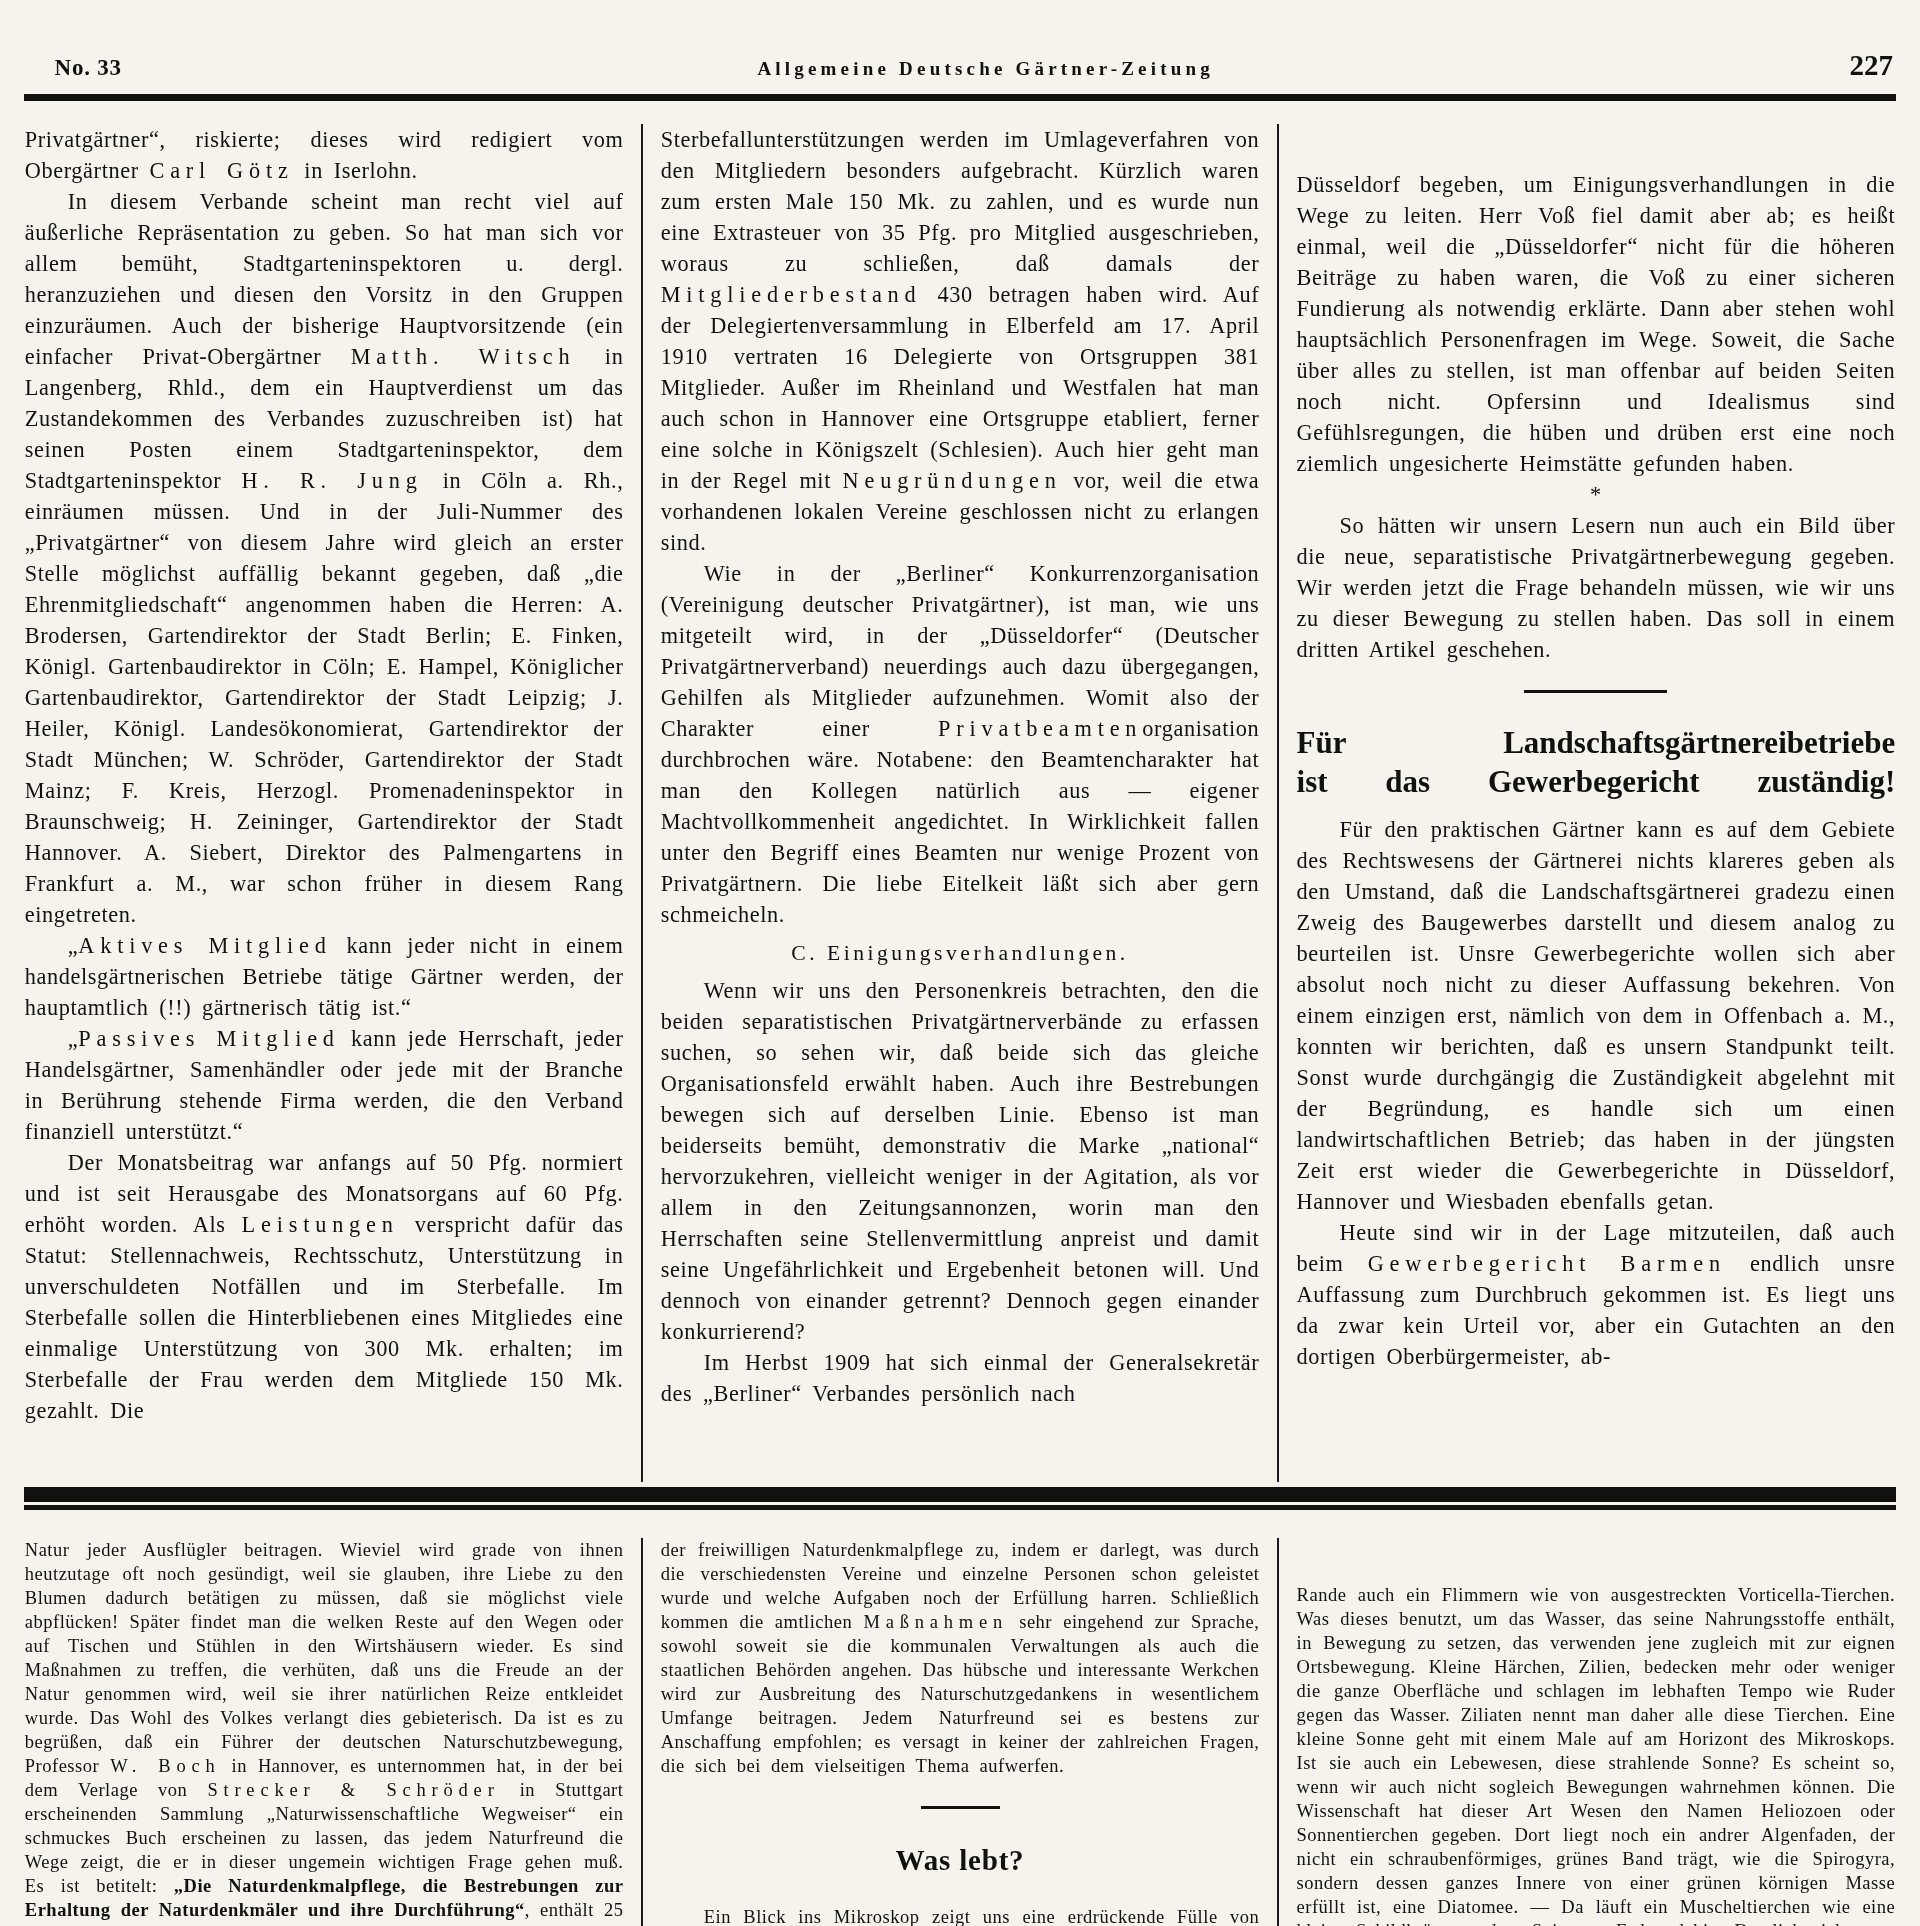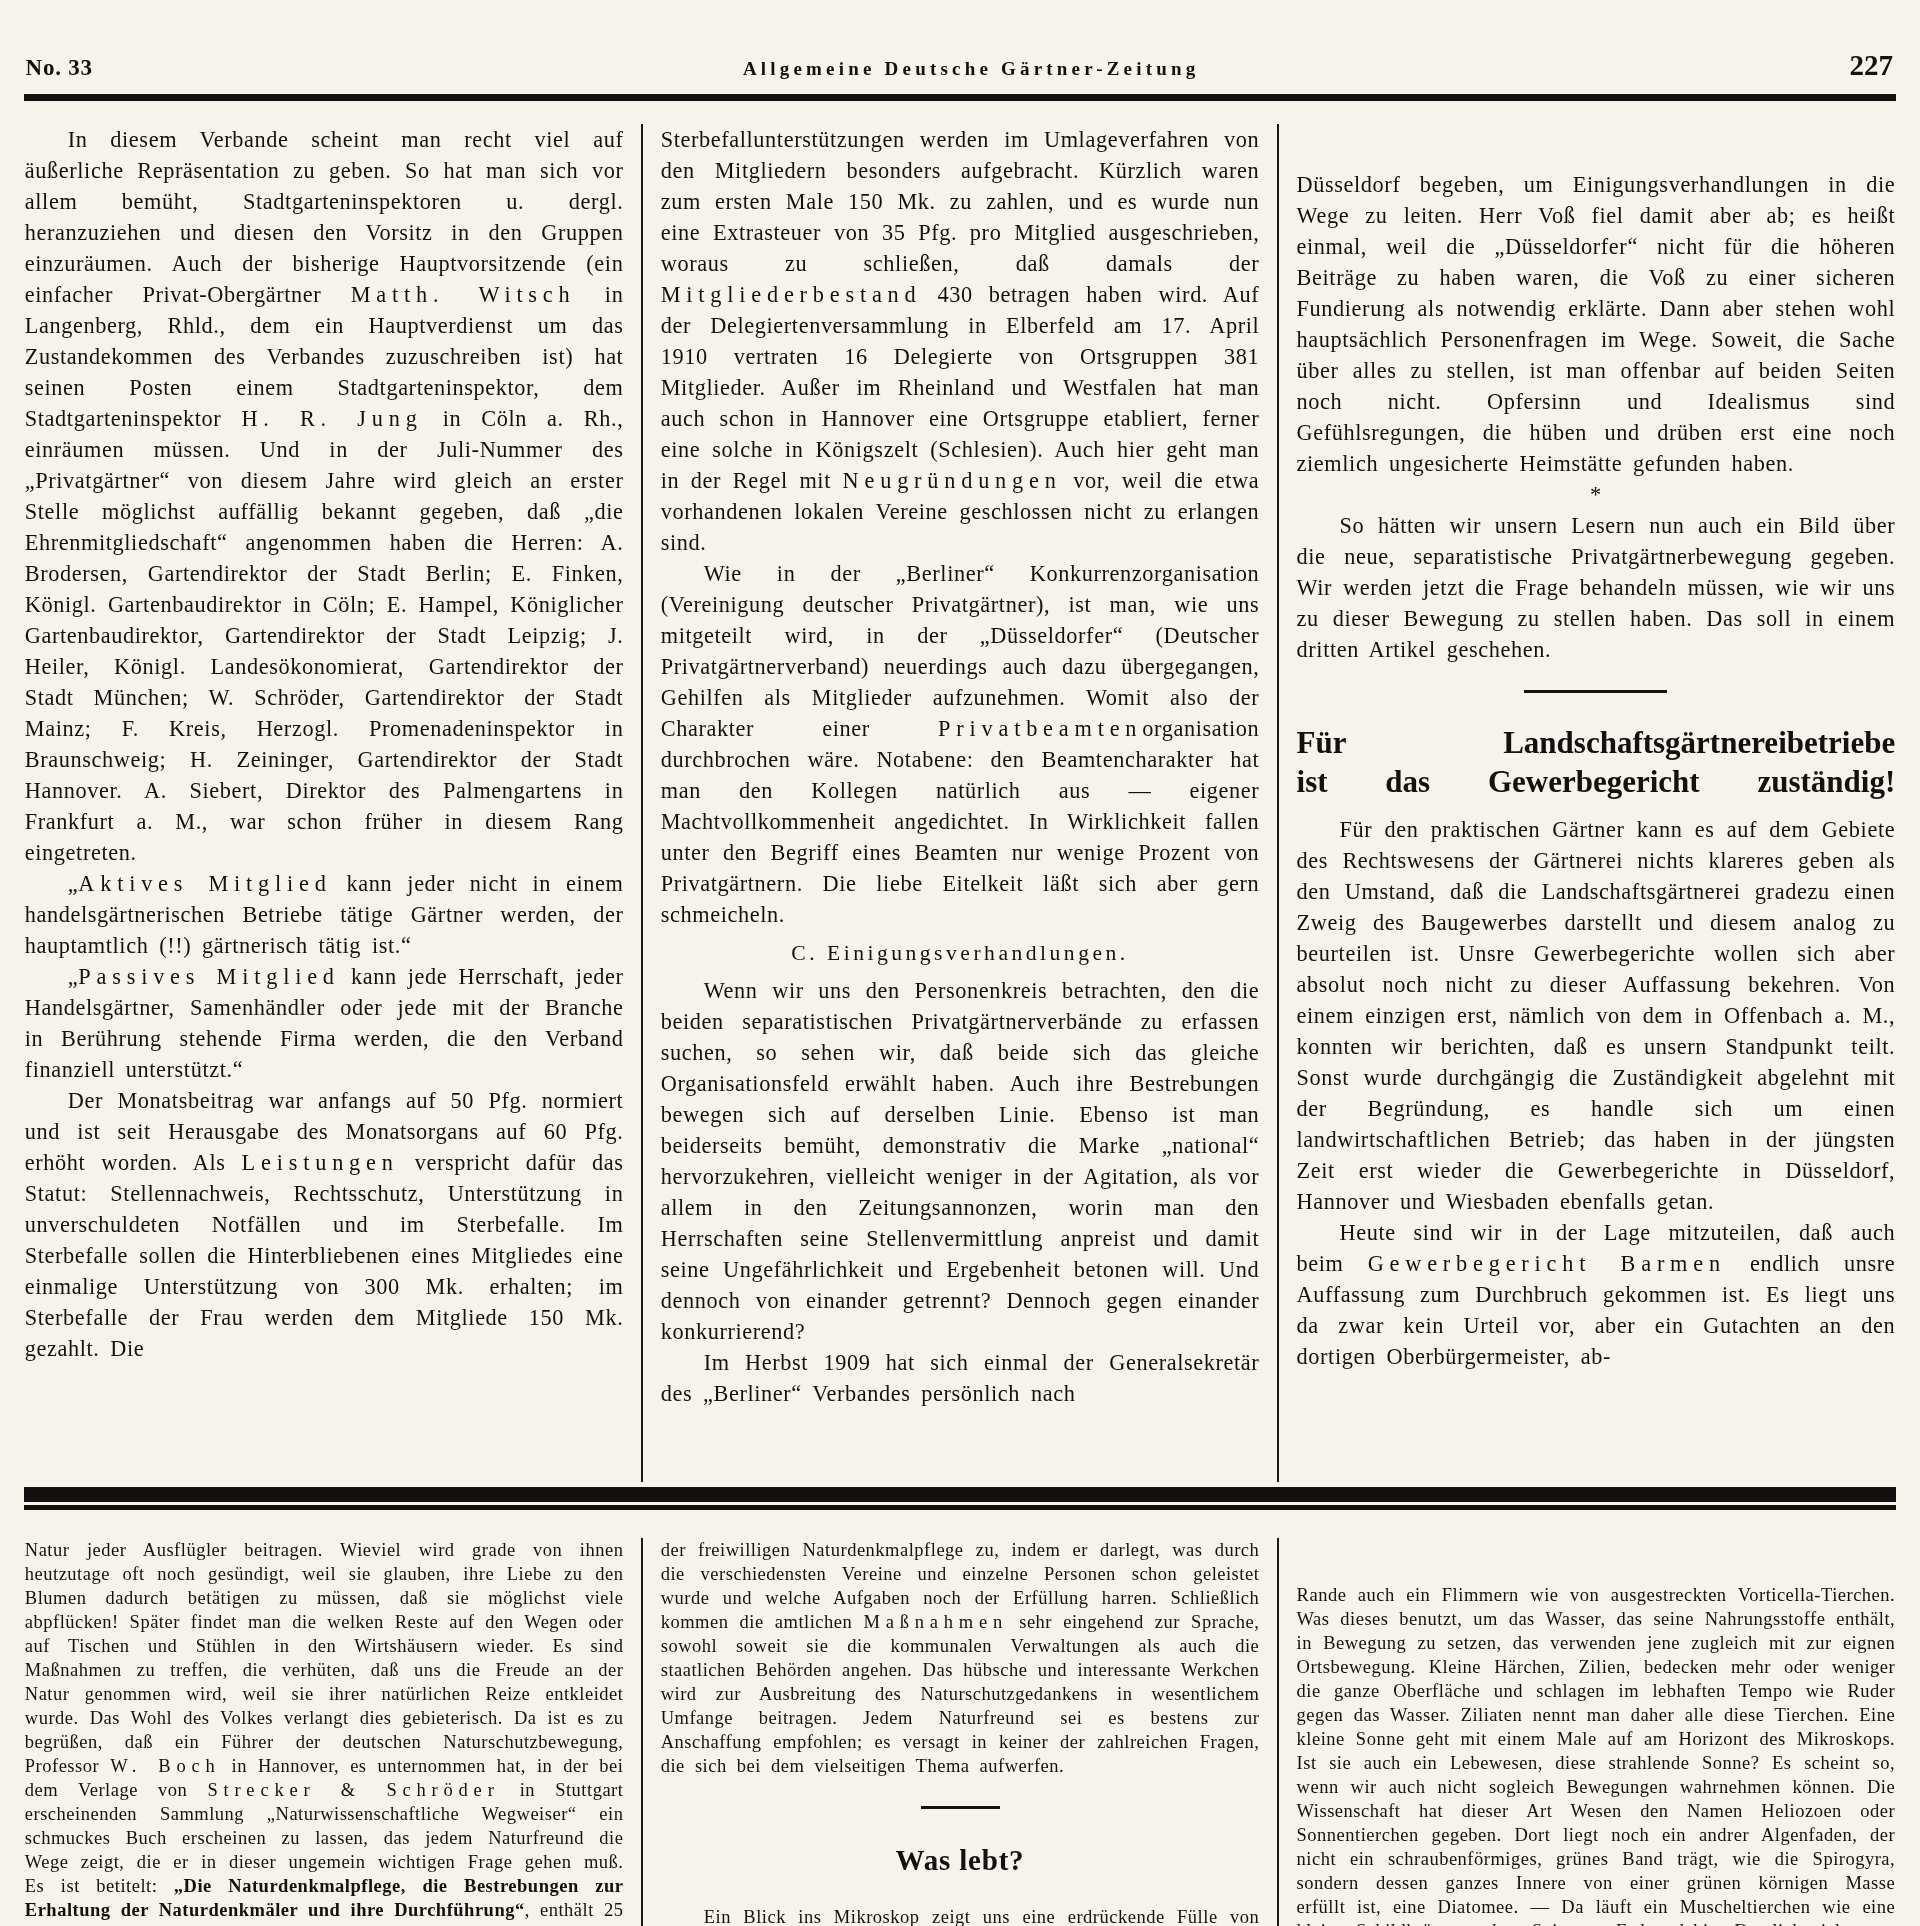--- a/index.html
+++ b/index.html
@@ -6,21 +6,21 @@
   body{
     width:1920px;height:2685px;
     background:#f5f3ec;
     font-family:"Liberation Serif","DejaVu Serif",serif;
     color:#121110;
     position:relative;
     overflow:hidden;
   }
   .page{position:absolute;inset:0;padding:0 24px;box-sizing:border-box;}
   
-  .masthead{display:flex;justify-content:space-between;align-items:baseline;padding:49px 3.1px 0 1.5px;}
+  .masthead{display:flex;justify-content:space-between;align-items:baseline;padding:49px 3.1px 0 1.5px;margin-left:29px;}
   .issue{font-size:23px;font-weight:bold;letter-spacing:0.8px;}
   .title{font-size:19px;font-weight:bold;letter-spacing:4.2px;white-space:nowrap;}
   .pageno{font-size:29px;font-weight:bold;}
   .masthead-rule{height:6.5px;background:#131211;margin-top:12.3px;}
   
   .section{margin-top:23px;}
   .section.top{height:1358px;overflow:hidden;}
   .section.bottom{height:1082px;overflow:hidden;margin-top:28px;}
   .cols{display:flex;height:100%;}
   .col{flex:1 1 0;padding:0 17.7px;overflow:hidden;min-width:0;}
@@ -56,20 +56,21 @@
     <span class="issue">No. 33</span>
     <span class="title">Allgemeine Deutsche Gärtner-Zeitung</span>
     <span class="pageno">227</span>
   </div>
   <div class="masthead-rule"></div>
 
   <div class="section top">
     <div class="cols">
 
       <div class="col first bodytext">
+        <p>Privatgärtner“, riskierte; dieses wird redigiert vom Obergärtner <span class="sp">Carl Götz</span> in Iserlohn.</p>
         <p class="ind">In diesem Verbande scheint man recht viel auf äußerliche Repräsentation zu geben. So hat man sich vor allem bemüht, Stadtgarteninspektoren u. dergl. heranzuziehen und diesen den Vorsitz in den Gruppen einzuräumen. Auch der bisherige Hauptvorsitzende (ein einfacher Privat-Obergärtner <span class="sp">Matth. Witsch</span> in Langenberg, Rhld., dem ein Hauptverdienst um das Zustandekommen des Verbandes zuzuschreiben ist) hat seinen Posten einem Stadtgarteninspektor, dem Stadtgarteninspektor <span class="sp">H. R. Jung</span> in Cöln a. Rh., einräumen müssen. Und in der Juli-Nummer des „Privatgärtner“ von diesem Jahre wird gleich an erster Stelle möglichst auffällig bekannt gegeben, daß „die Ehrenmitgliedschaft“ angenommen haben die Herren: A. Brodersen, Gartendirektor der Stadt Berlin; E. Finken, Königl. Gartenbaudirektor in Cöln; E. Hampel, Königlicher Gartenbaudirektor, Gartendirektor der Stadt Leipzig; J. Heiler, Königl. Landesökonomierat, Gartendirektor der Stadt München; W. Schröder, Gartendirektor der Stadt Mainz; F. Kreis, Herzogl. Promenadeninspektor in Braunschweig; H. Zeininger, Gartendirektor der Stadt Hannover. A. Siebert, Direktor des Palmengartens in Frankfurt a. M., war schon früher in diesem Rang eingetreten.</p>
         <p class="ind">„<span class="sp">Aktives Mitglied</span> kann jeder nicht in einem handelsgärtnerischen Betriebe tätige Gärtner werden, der hauptamtlich (!!) gärtnerisch tätig ist.“</p>
         <p class="ind">„<span class="sp">Passives Mitglied</span> kann jede Herrschaft, jeder Handelsgärtner, Samenhändler oder jede mit der Branche in Berührung stehende Firma werden, die den Verband finanziell unterstützt.“</p>
         <p class="ind">Der Monatsbeitrag war anfangs auf 50 Pfg. normiert und ist seit Herausgabe des Monatsorgans auf 60 Pfg. erhöht worden. Als <span class="sp">Leistungen</span> verspricht dafür das Statut: Stellennachweis, Rechtsschutz, Unterstützung in unverschuldeten Notfällen und im Sterbefalle. Im Sterbefalle sollen die Hinterbliebenen eines Mitgliedes eine einmalige Unterstützung von 300 Mk. erhalten; im Sterbefalle der Frau werden dem Mitgliede 150 Mk. gezahlt. Die</p>
       </div>
 
       <div class="colrule"></div>
 
       <div class="col bodytext">
         <p>Sterbefallunterstützungen werden im Umlageverfahren von den Mitgliedern besonders aufgebracht. Kürzlich waren zum ersten Male 150 Mk. zu zahlen, und es wurde nun eine Extrasteuer von 35 Pfg. pro Mitglied ausgeschrieben, woraus zu schließen, daß damals der <span class="sp">Mitgliederbestand</span> 430 betragen haben wird. Auf der Delegiertenversammlung in Elberfeld am 17. April 1910 vertraten 16 Delegierte von Ortsgruppen 381 Mitglieder. Außer im Rheinland und Westfalen hat man auch schon in Hannover eine Ortsgruppe etabliert, ferner eine solche in Königszelt (Schlesien). Auch hier geht man in der Regel mit <span class="sp">Neugründungen</span> vor, weil die etwa vorhandenen lokalen Vereine geschlossen nicht zu erlangen sind.</p>

